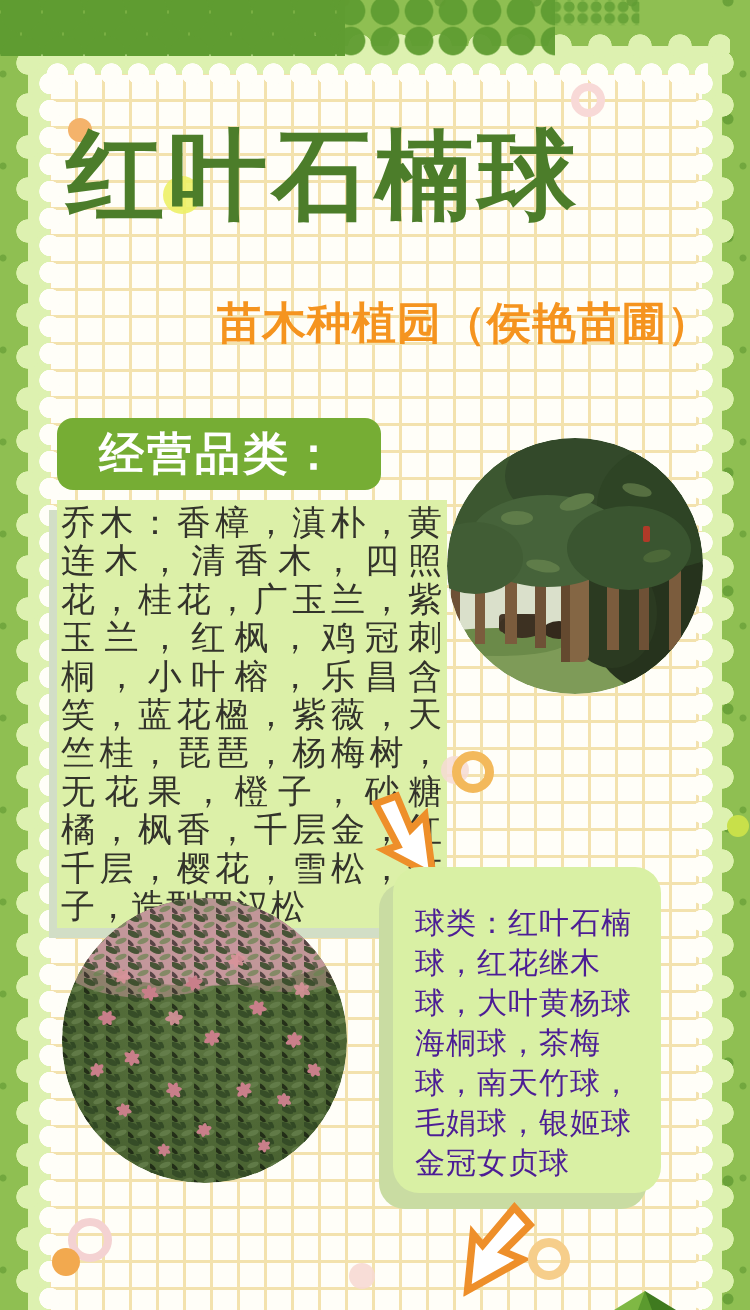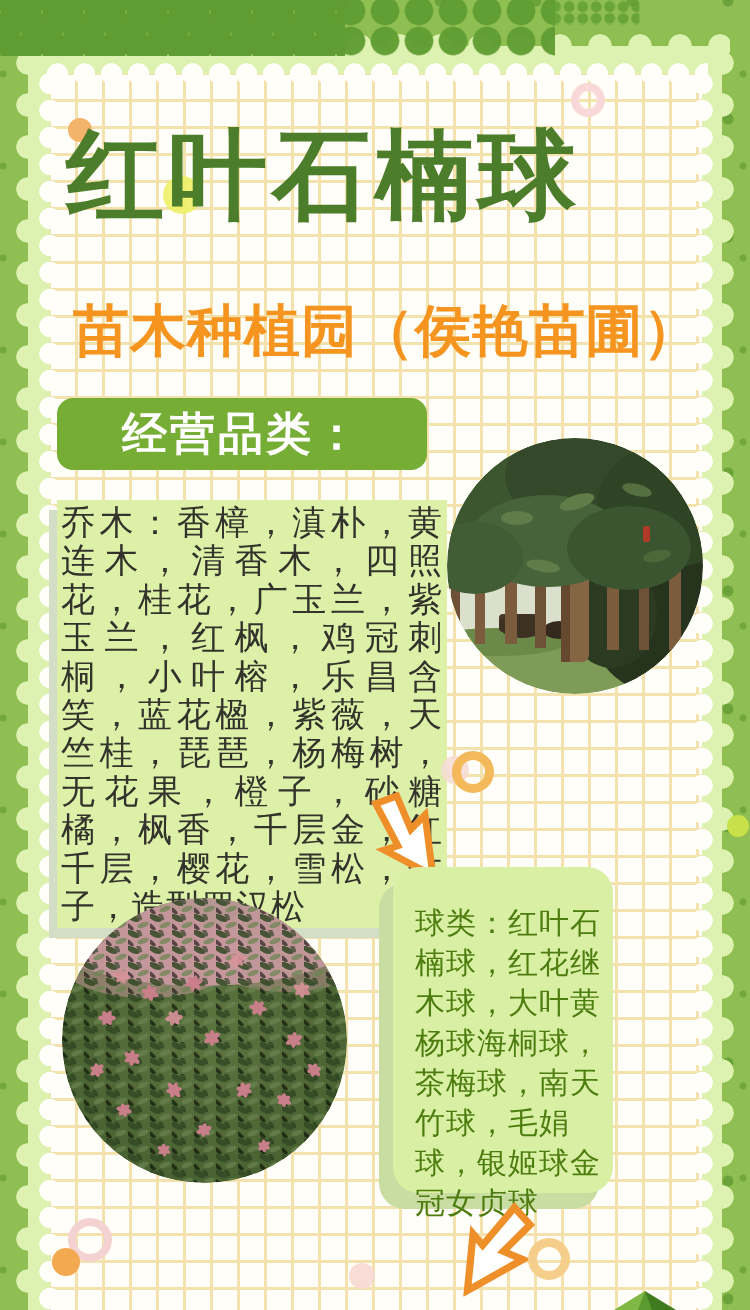--- a/index.html
+++ b/index.html
@@ -50,35 +50,35 @@
   .gsc-left{left:-11px;top:-4px;bottom:0;width:22px;
     background:radial-gradient(circle closest-side at 50% 50%, #FFFEF8 95%, transparent 100%);
     background-size:22px 27px;}
   .gsc-right{right:-11px;top:-4px;bottom:0;width:22px;
     background:radial-gradient(circle closest-side at 50% 50%, #FFFEF8 95%, transparent 100%);
     background-size:22px 27px;}
   
   .title{position:absolute;left:66px;top:124px;width:648px;
     font-size:98px;font-weight:bold;line-height:1.06;color:#4C7D2A;
     letter-spacing:5px;white-space:nowrap;}
-  .subtitle{position:absolute;left:0;right:50px;top:294px;text-align:right;
-    font-size:56px;font-weight:bold;color:#F5941F;letter-spacing:1px;}
-  .badge{position:absolute;left:57px;top:398px;width:370px;height:72px;
+  .subtitle{position:absolute;left:0;right:38px;top:294px;text-align:right;
+    font-size:44px;font-weight:bold;color:#F5941F;letter-spacing:1px;}
+  .badge{position:absolute;left:57px;top:418px;width:324px;height:72px;
     background:#76AD34;border-radius:16px;color:#FFFFFF;
     font-size:45px;font-weight:bold;letter-spacing:3px;
     display:flex;align-items:center;justify-content:center;}
   .trees-panel{position:absolute;left:57px;top:500px;width:390px;min-height:344px;
     background:#DCF0A8;box-shadow:-8px 10px 0 #D2DEC6;
     padding:3px 4px;box-sizing:border-box;
     font-size:34px;line-height:38.4px;color:#33332B;letter-spacing:1px;
     text-align:justify;}
-  .ball-card{position:absolute;left:393px;top:867px;width:220px;height:326px;
+  .ball-card{position:absolute;left:393px;top:867px;width:268px;height:326px;
     background:#D9F0A4;border-radius:26px;box-shadow:-14px 16px 0 #C9DCA2;
     padding:36px 8px 0 22px;box-sizing:border-box;
-    font-size:30px;line-height:40px;color:#4d7c0f;letter-spacing:1px;}
+    font-size:30px;line-height:40px;color:#4c1d95;letter-spacing:1px;}
   
   .photo{position:absolute;border-radius:50%;overflow:hidden;}
   .photo svg{display:block;}
   .photo-trees{left:447px;top:438px;width:256px;height:256px;}
   .photo-shrub{left:62px;top:898px;width:285px;height:285px;}
   
   .arrow{position:absolute;}
   .arrow svg{display:block;width:100%;height:100%;}
   .arrow-1{left:368px;top:786px;width:80px;height:104px;transform:rotate(-32deg);}
   .arrow-2{left:452px;top:1198px;width:84px;height:108px;transform:rotate(36deg);}

